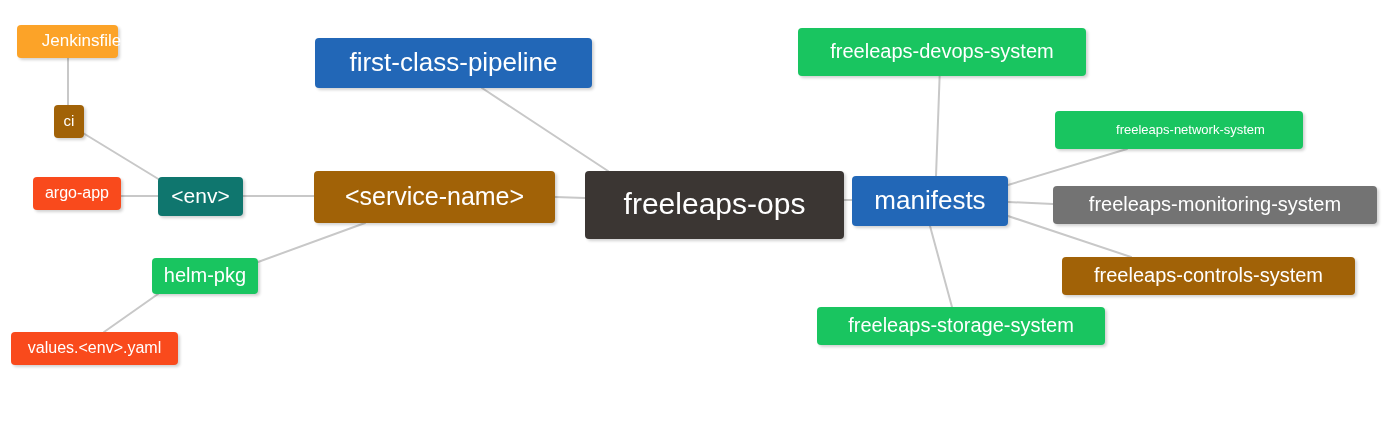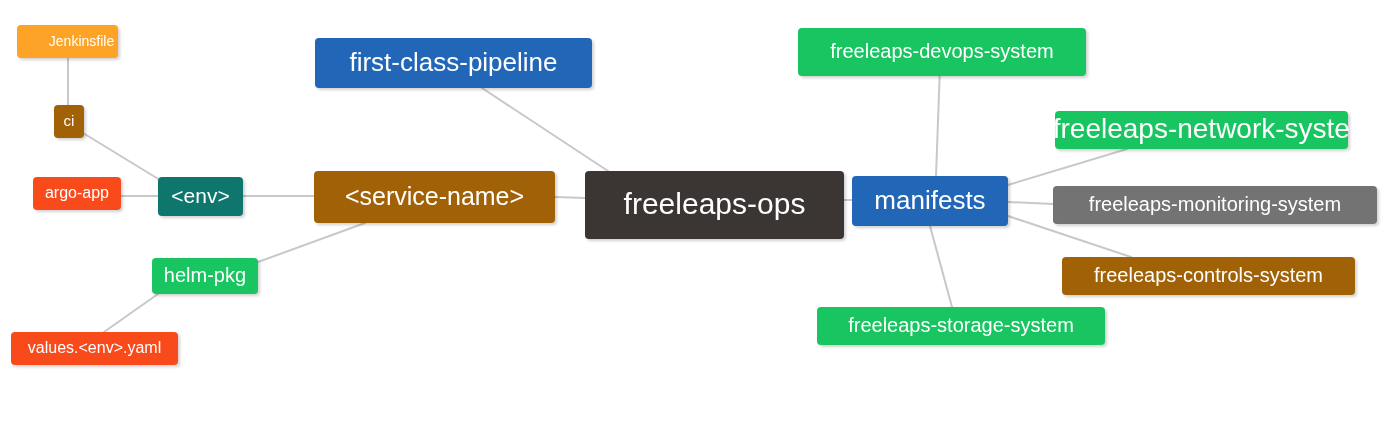--- a/index.html
+++ b/index.html
@@ -84,27 +84,27 @@
       </div>
       <div class="node" style="left: 54px; top: 105px; width: 30px; height: 33px; background: #a16207; font-size: 15px;">
         <span class="node-label">ci</span>
       </div>
       <div class="node" style="left: 33px; top: 177px; width: 88px; height: 33px; background: rgb(249, 74, 28); font-size: 16px;">
         <span class="node-label">argo-app</span>
       </div>
       <div class="node" style="left: 11px; top: 332px; width: 167px; height: 33px; background: rgb(249, 74, 28); font-size: 16px;">
         <span class="node-label">values.&lt;env&gt;.yaml</span>
       </div>
-      <div class="node" style="left: 17px; top: 25px; width: 101px; height: 33px; background: rgb(252, 163, 40); font-size: 14px; padding-left: 38px;">
+      <div class="node" style="left: 17px; top: 25px; width: 101px; height: 33px; background: rgb(252, 163, 40); font-size: 17px; padding-left: 38px;">
         <span class="node-label">Jenkinsfile</span>
       </div>
       <div class="node" style="left: 798px; top: 28px; width: 288px; height: 48px; background: rgb(25, 197, 96); font-size: 20px;">
         <span class="node-label">freeleaps-devops-system</span>
       </div>
-      <div class="node" style="left: 1055px; top: 111px; width: 293px; height: 38px; background: rgb(25, 197, 96); font-size: 28px; padding-left: 33px;">
+      <div class="node" style="left: 1055px; top: 111px; width: 248px; height: 38px; background: rgb(25, 197, 96); font-size: 13px; padding-left: 33px;">
         <span class="node-label">freeleaps-network-system</span>
       </div>
       <div class="node" style="left: 1053px; top: 186px; width: 324px; height: 38px; background: #737373; font-size: 20px;">
         <span class="node-label">freeleaps-monitoring-system</span>
       </div>
       <div class="node" style="left: 1062px; top: 257px; width: 293px; height: 38px; background: #a16207; font-size: 20px;">
         <span class="node-label">freeleaps-controls-system</span>
       </div>
       <div class="node" style="left: 817px; top: 307px; width: 288px; height: 38px; background: rgb(25, 197, 96); font-size: 20px;">
         <span class="node-label">freeleaps-storage-system</span>

